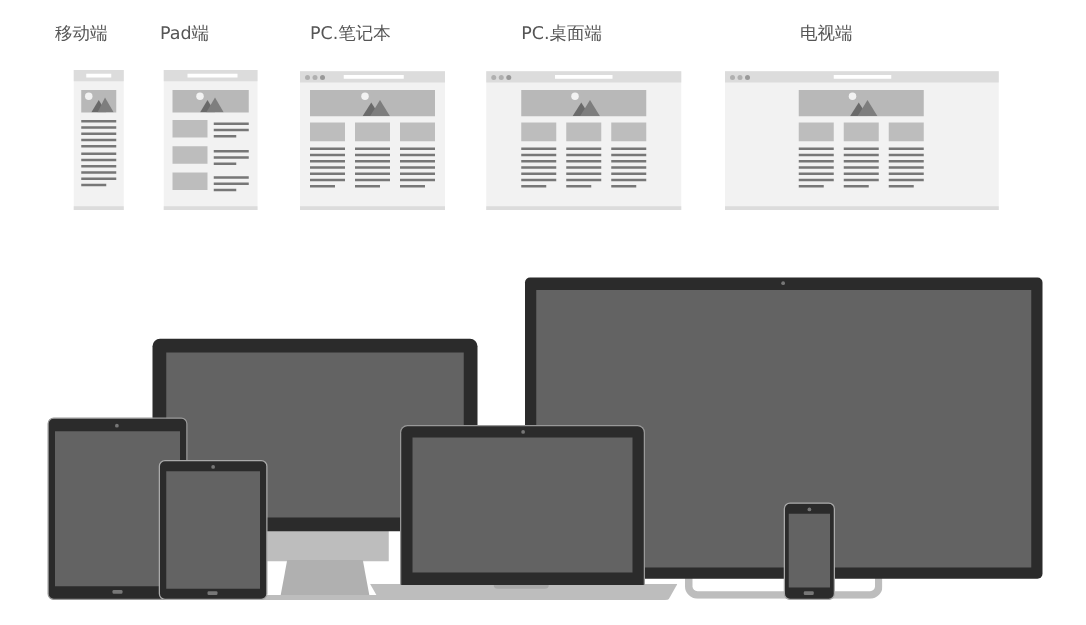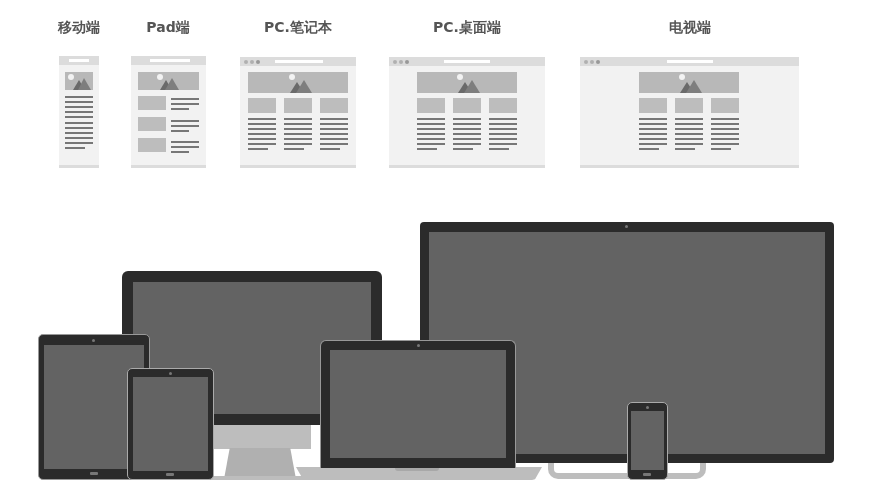--- a/index.html
+++ b/index.html
@@ -2,21 +2,21 @@
 <html><head>
 <meta charset="utf-8">
 <style>
   * { box-sizing: border-box; margin: 0; padding: 0; }
   html, body { width: 869px; height: 500px; background: #ffffff; overflow: hidden; }
   body { position: relative; font-family: "DejaVu Sans", sans-serif; }
   .abs { position: absolute; }
 
   .label {
     position: absolute; top: 17px; height: 20px; line-height: 20px;
-    font-size: 14px; font-weight: bold; color: #555555; text-align: center;
+    font-size: 14px; font-weight: normal; color: #555555; 
     white-space: nowrap;
   }
 
   
   .card { position: absolute; background: #f2f2f2; }
   .card .topbar { position: absolute; left: 0; right: 0; top: 0; height: 9px; background: #dcdcdc; }
   .card .urlbar { position: absolute; top: 3px; height: 3px; background: #ffffff; }
   .card .dot { position: absolute; top: 3px; width: 4px; height: 4px; border-radius: 50%; background: #b0b0b0; }
   .card .botbar { position: absolute; left: 0; right: 0; bottom: 0; height: 3px; background: #dcdcdc; }
   .hero { position: absolute; background: #b8b8b8; overflow: hidden; }

